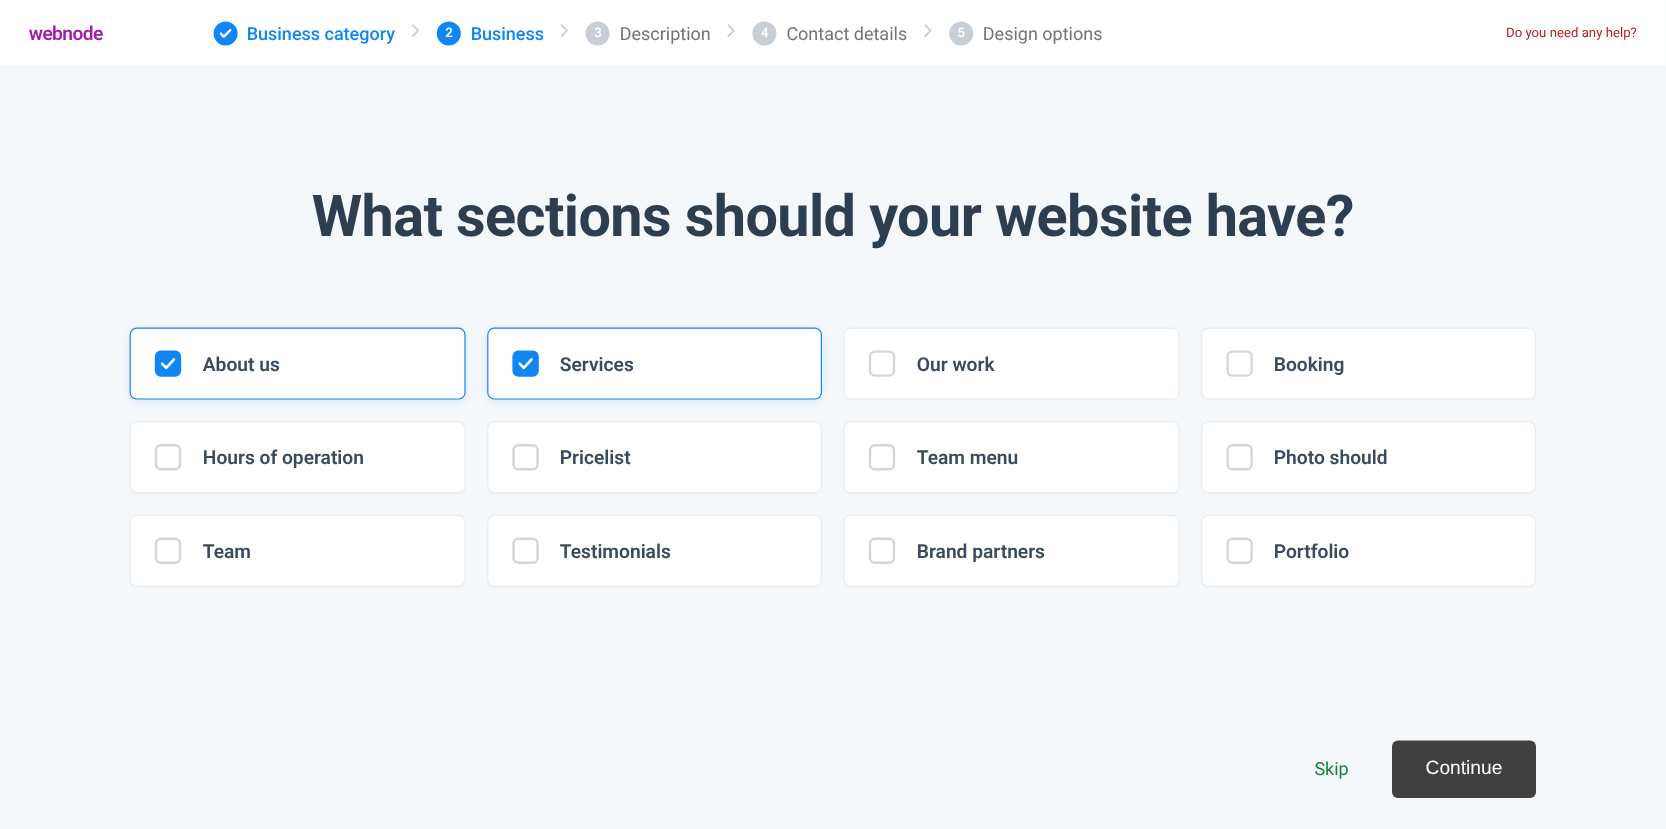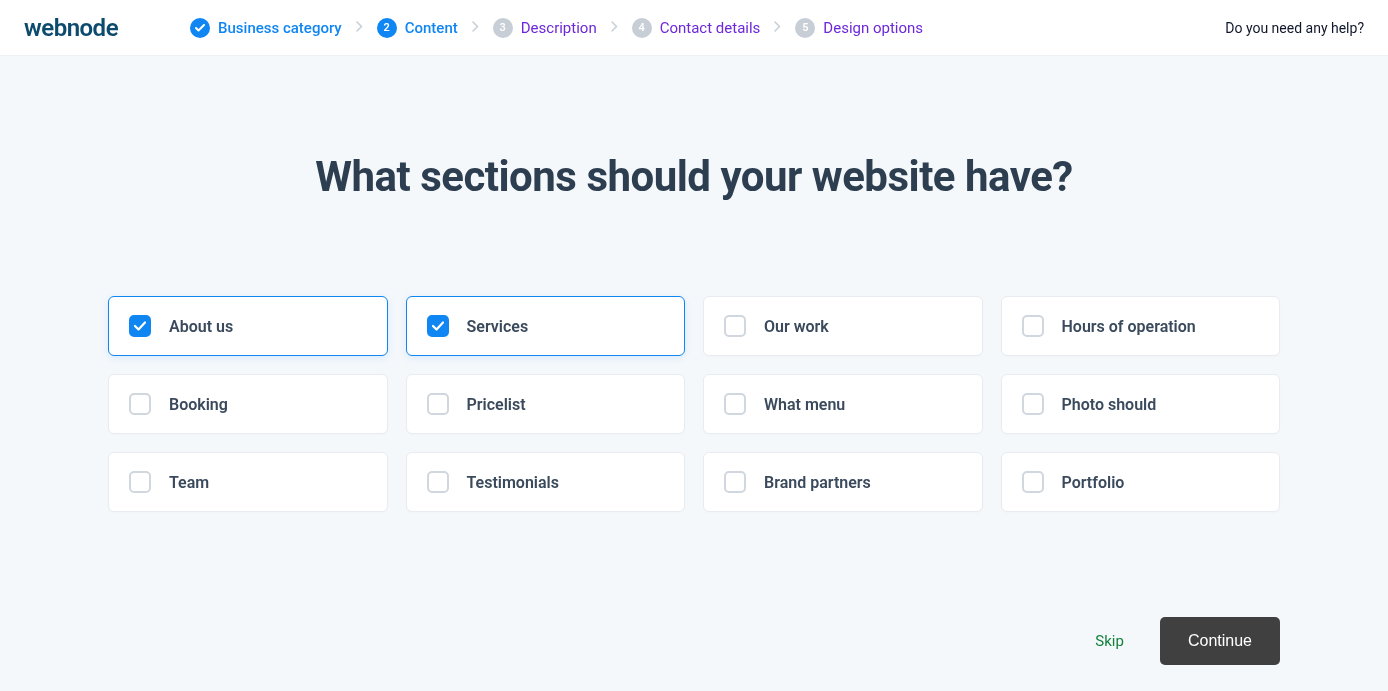--- a/index.html
+++ b/index.html
@@ -13,30 +13,30 @@
     }
     .header {
       background: #fff;
       height: 56px;
       display: flex;
       align-items: center;
       padding: 0 24px;
       border-bottom: 1px solid #eef1f4;
     }
     .logo {
-      font-size: 24px;
+      font-size: 16px;
       font-weight: 600;
-      color: #0c4a6e;
+      color: #a21caf;
       letter-spacing: -0.5px;
     }
     .steps {
       display: flex;
       align-items: center;
       gap: 12px;
-      margin-left: 72px;
+      margin-left: 92px;
     }
     .step {
       display: flex;
       align-items: center;
       gap: 8px;
       font-size: 15px;
     }
     .step-circle {
       width: 20px;
       height: 20px;
@@ -56,42 +56,42 @@
       background: #1086f3;
     }
     .step-circle.pending {
       background: #c7ced6;
     }
     .step-label.done, .step-label.active {
       color: #1086f3;
       font-weight: 500;
     }
     .step-label.pending {
-      color: #6d28d9;
+      color: #737373;
     }
     .step-chevron {
       color: #c7ced6;
       font-size: 13px;
       margin: 0 2px;
     }
     .help-link {
       margin-left: auto;
-      color: #0f172a;
-      font-size: 14px;
+      color: #b91c1c;
+      font-size: 11px;
       cursor: pointer;
     }
     .main {
       padding: 96px 108px 0;
     }
     .title {
       text-align: center;
-      font-size: 42px;
+      font-size: 48px;
       font-weight: 700;
       color: #2c3e50;
-      margin-bottom: 95px;
+      margin-bottom: 64px;
       letter-spacing: -0.5px;
     }
     .options-grid {
       display: grid;
       grid-template-columns: repeat(4, 1fr);
       gap: 18px;
     }
     .option-card {
       background: #fff;
       border: 1px solid #e8ecf0;
@@ -170,21 +170,21 @@
             <path d="M1 4L3.5 6.5L9 1" stroke="white" stroke-width="2" stroke-linecap="round" stroke-linejoin="round"></path>
           </svg>
         </div>
         <span class="step-label done">Business category</span>
       </div>
       <span class="step-chevron"><svg width="7" height="11" viewBox="0 0 7 11" fill="none">
           <path d="M1 1L5.5 5.5L1 10" stroke="#c7ced6" stroke-width="1.5" stroke-linecap="round" stroke-linejoin="round"></path>
         </svg></span>
       <div class="step">
         <div class="step-circle active">2</div>
-        <span class="step-label active">Content</span>
+        <span class="step-label active">Business</span>
       </div>
       <span class="step-chevron"><svg width="7" height="11" viewBox="0 0 7 11" fill="none">
           <path d="M1 1L5.5 5.5L1 10" stroke="#c7ced6" stroke-width="1.5" stroke-linecap="round" stroke-linejoin="round"></path>
         </svg></span>
       <div class="step">
         <div class="step-circle pending">3</div>
         <span class="step-label pending">Description</span>
       </div>
       <span class="step-chevron"><svg width="7" height="11" viewBox="0 0 7 11" fill="none">
           <path d="M1 1L5.5 5.5L1 10" stroke="#c7ced6" stroke-width="1.5" stroke-linecap="round" stroke-linejoin="round"></path>
@@ -222,33 +222,33 @@
           </svg>
         </div>
         <span class="option-label">Services</span>
       </div>
       <div class="option-card">
         <div class="checkbox"></div>
         <span class="option-label">Our work</span>
       </div>
       <div class="option-card">
         <div class="checkbox"></div>
+        <span class="option-label">Booking</span>
+      </div>
+      <div class="option-card">
+        <div class="checkbox"></div>
         <span class="option-label">Hours of operation</span>
       </div>
       <div class="option-card">
         <div class="checkbox"></div>
-        <span class="option-label">Booking</span>
-      </div>
-      <div class="option-card">
-        <div class="checkbox"></div>
         <span class="option-label">Pricelist</span>
       </div>
       <div class="option-card">
         <div class="checkbox"></div>
-        <span class="option-label">What menu</span>
+        <span class="option-label">Team menu</span>
       </div>
       <div class="option-card">
         <div class="checkbox"></div>
         <span class="option-label">Photo should</span>
       </div>
       <div class="option-card">
         <div class="checkbox"></div>
         <span class="option-label">Team</span>
       </div>
       <div class="option-card">

